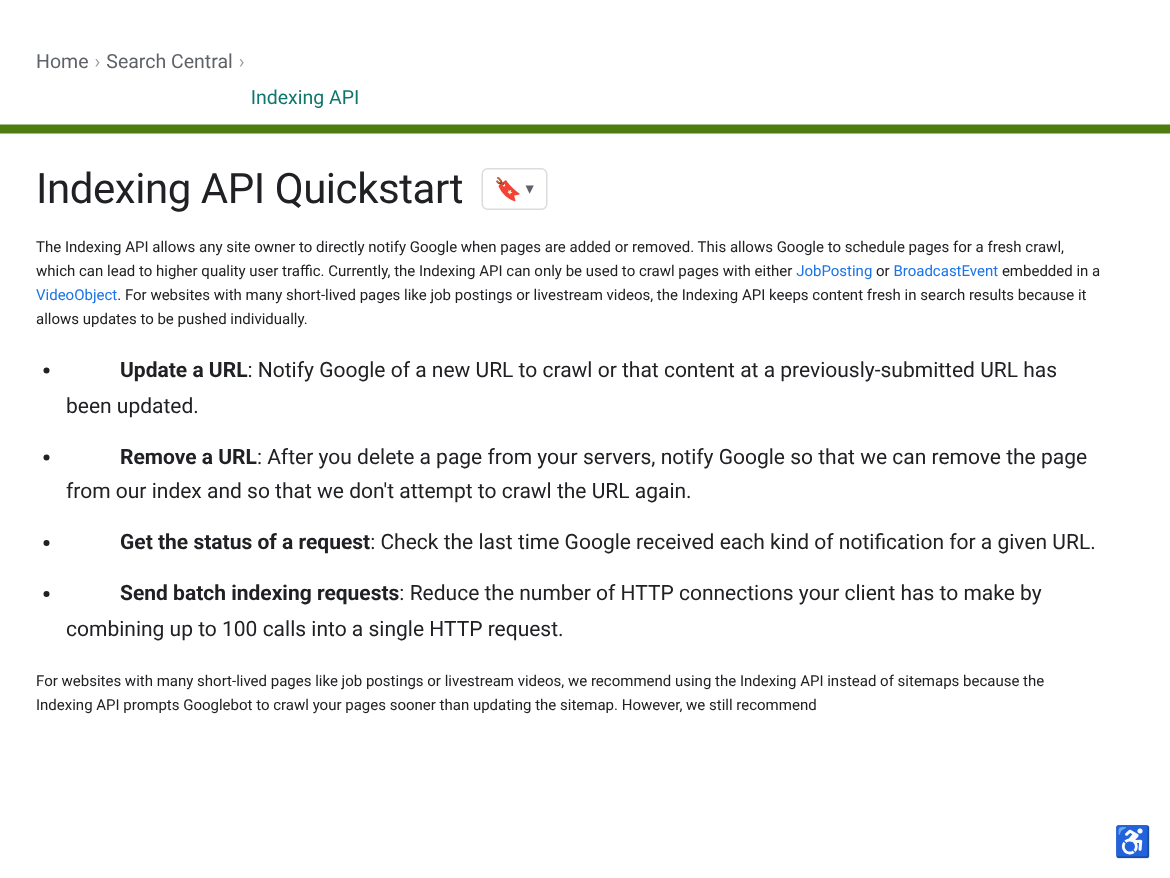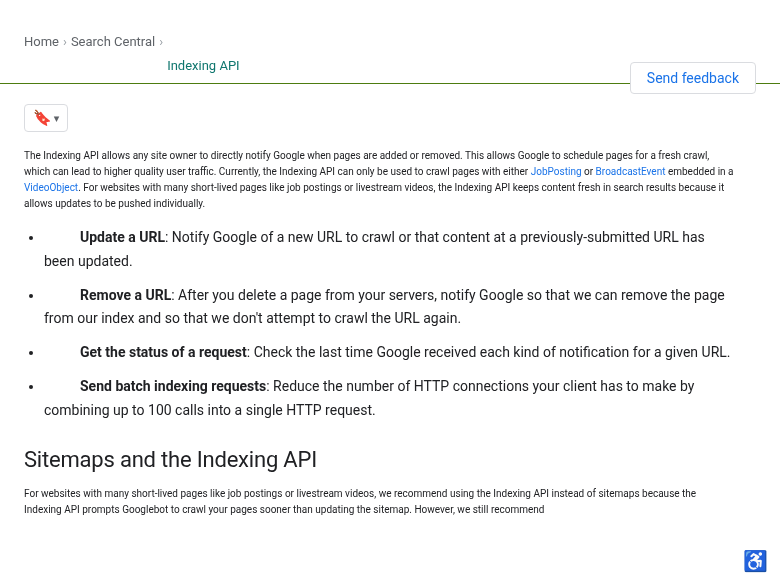--- a/index.html
+++ b/index.html
@@ -12,21 +12,21 @@
       min-height: 585px;
       overflow: hidden;
     }
 
     
     .breadcrumb-bar {
       display: flex;
       align-items: center;
       justify-content: space-between;
       padding: 10px 24px;
-      border-bottom: 1px solid #4d7c0f;
+      border-bottom: 6px solid #4d7c0f;
     }
     .breadcrumb {
       display: flex;
       align-items: center;
       gap: 4px;
       font-size: 13px;
       color: #5f6368;
     }
     .breadcrumb a {
       color: #5f6368;
@@ -163,25 +163,25 @@
   <div class="breadcrumb-bar">
     <nav class="breadcrumb">
       <a href="#">Home</a>
       <span class="sep">›</span>
       <a href="#">Search Central</a>
       <span class="sep">›</span>
       <span class="current">Indexing API</span>
     </nav>
   </div>
 
-  <button class="send-feedback-btn">Send feedback</button>
 
   <div class="content">
 
     <div class="title-row">
+      <h1 class="page-title">Indexing API Quickstart</h1>
       <button class="bookmark-btn">
         <span class="bookmark-icon">🔖</span>
         <span class="chevron-icon">▾</span>
       </button>
     </div>
 
     <p class="body-text">
       <span>The Indexing API allows any site owner to directly notify Google when pages are added or removed. This allows Google to schedule pages for a fresh crawl, which can lead to higher quality user traffic. Currently, the Indexing API can only be used to crawl pages with either </span><a href="#">JobPosting</a><span> or </span><a href="#">BroadcastEvent</a><span> embedded in a </span><a href="#">VideoObject</a><span>. For websites with many short-lived pages like job postings or livestream videos, the Indexing API keeps content fresh in search results because it allows updates to be pushed individually.</span>
     </p>
 
@@ -194,21 +194,20 @@
         <strong>Remove a URL</strong><span>: After you delete a page from your servers, notify Google so that we can remove the page from our index and so that we don't attempt to crawl the URL again.</span>
       </li>
       <li>
         <strong>Get the status of a request</strong><span>: Check the last time Google received each kind of notification for a given URL.</span>
       </li>
       <li>
         <strong>Send batch indexing requests</strong><span>: Reduce the number of HTTP connections your client has to make by combining up to 100 calls into a single HTTP request.</span>
       </li>
     </ul>
 
-    <h2 class="section-heading">Sitemaps and the Indexing API</h2>
 
     <p class="body-text">
       <span>For websites with many short-lived pages like job postings or livestream videos, we recommend using the Indexing API instead of sitemaps because the Indexing API prompts Googlebot to crawl your pages sooner than updating the sitemap. However, we still recommend </span>
     </p>
 
   </div>
 
   <div class="a11y-icon" title="Accessibility">
     ♿
   </div>

